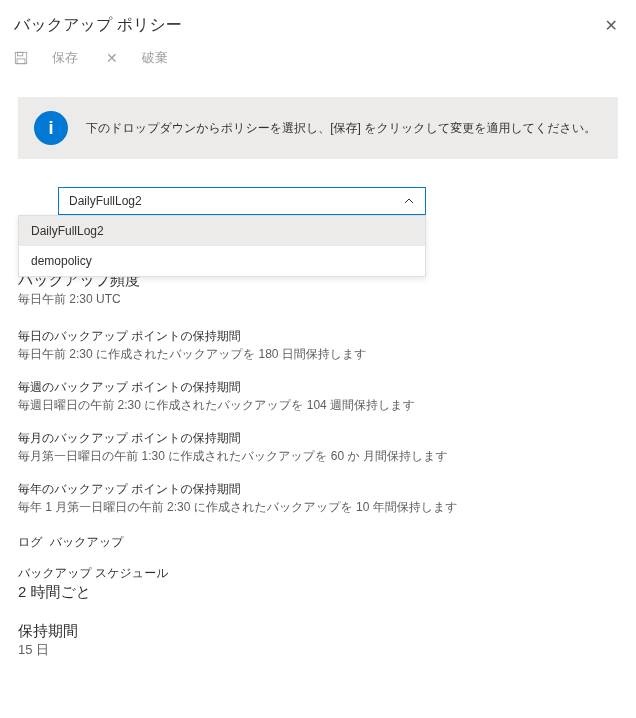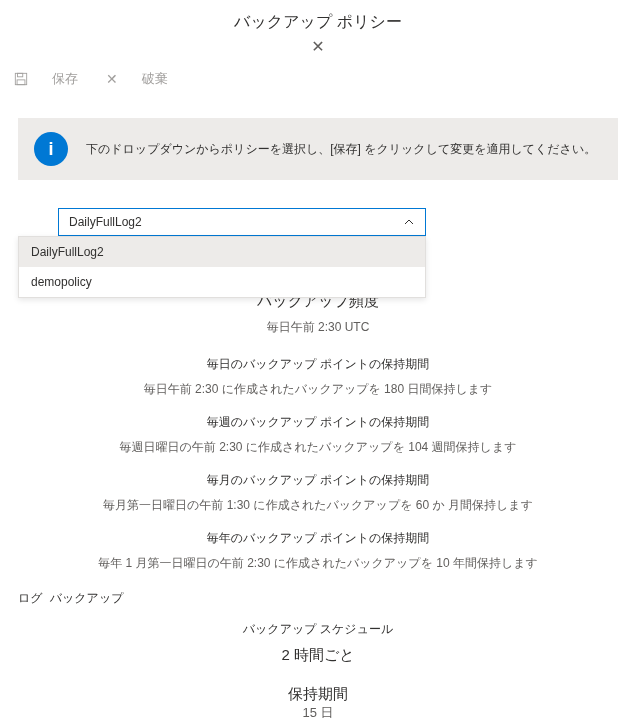--- a/index.html
+++ b/index.html
@@ -10,21 +10,20 @@
       background: #fff;
       width: 636px;
       height: 718px;
       overflow: hidden;
     }
     .header {
       display: flex;
       align-items: center;
       justify-content: space-between;
       padding: 12px 14px 8px 14px;
-      flex-direction: column;
     }
     .title {
       font-size: 16px;
       font-weight: 400;
     }
     .close-icon {
       font-size: 16px;
       color: #605e5c;
       cursor: pointer;
       padding: 4px;
@@ -125,31 +124,30 @@
       cursor: pointer;
     }
     .dropdown-item.selected {
       background: #edebe9;
     }
     .sections {
       padding-top: 56px;
     }
     .section {
       margin-bottom: 16px;
-      text-align: center;
     }
     .section-heading {
       font-size: 12px;
       font-weight: 400;
       color: #323130;
     }
     .section-value {
       font-size: 12px;
       color: #605e5c;
-      margin-top: 8px;
+      margin-top: 1px;
     }
     .section-big {
       margin-bottom: 20px;
     }
     .section-big .section-heading {
       font-size: 15px;
       color: #323130;
     }
     .section-big .section-value {
       color: #605e5c;

